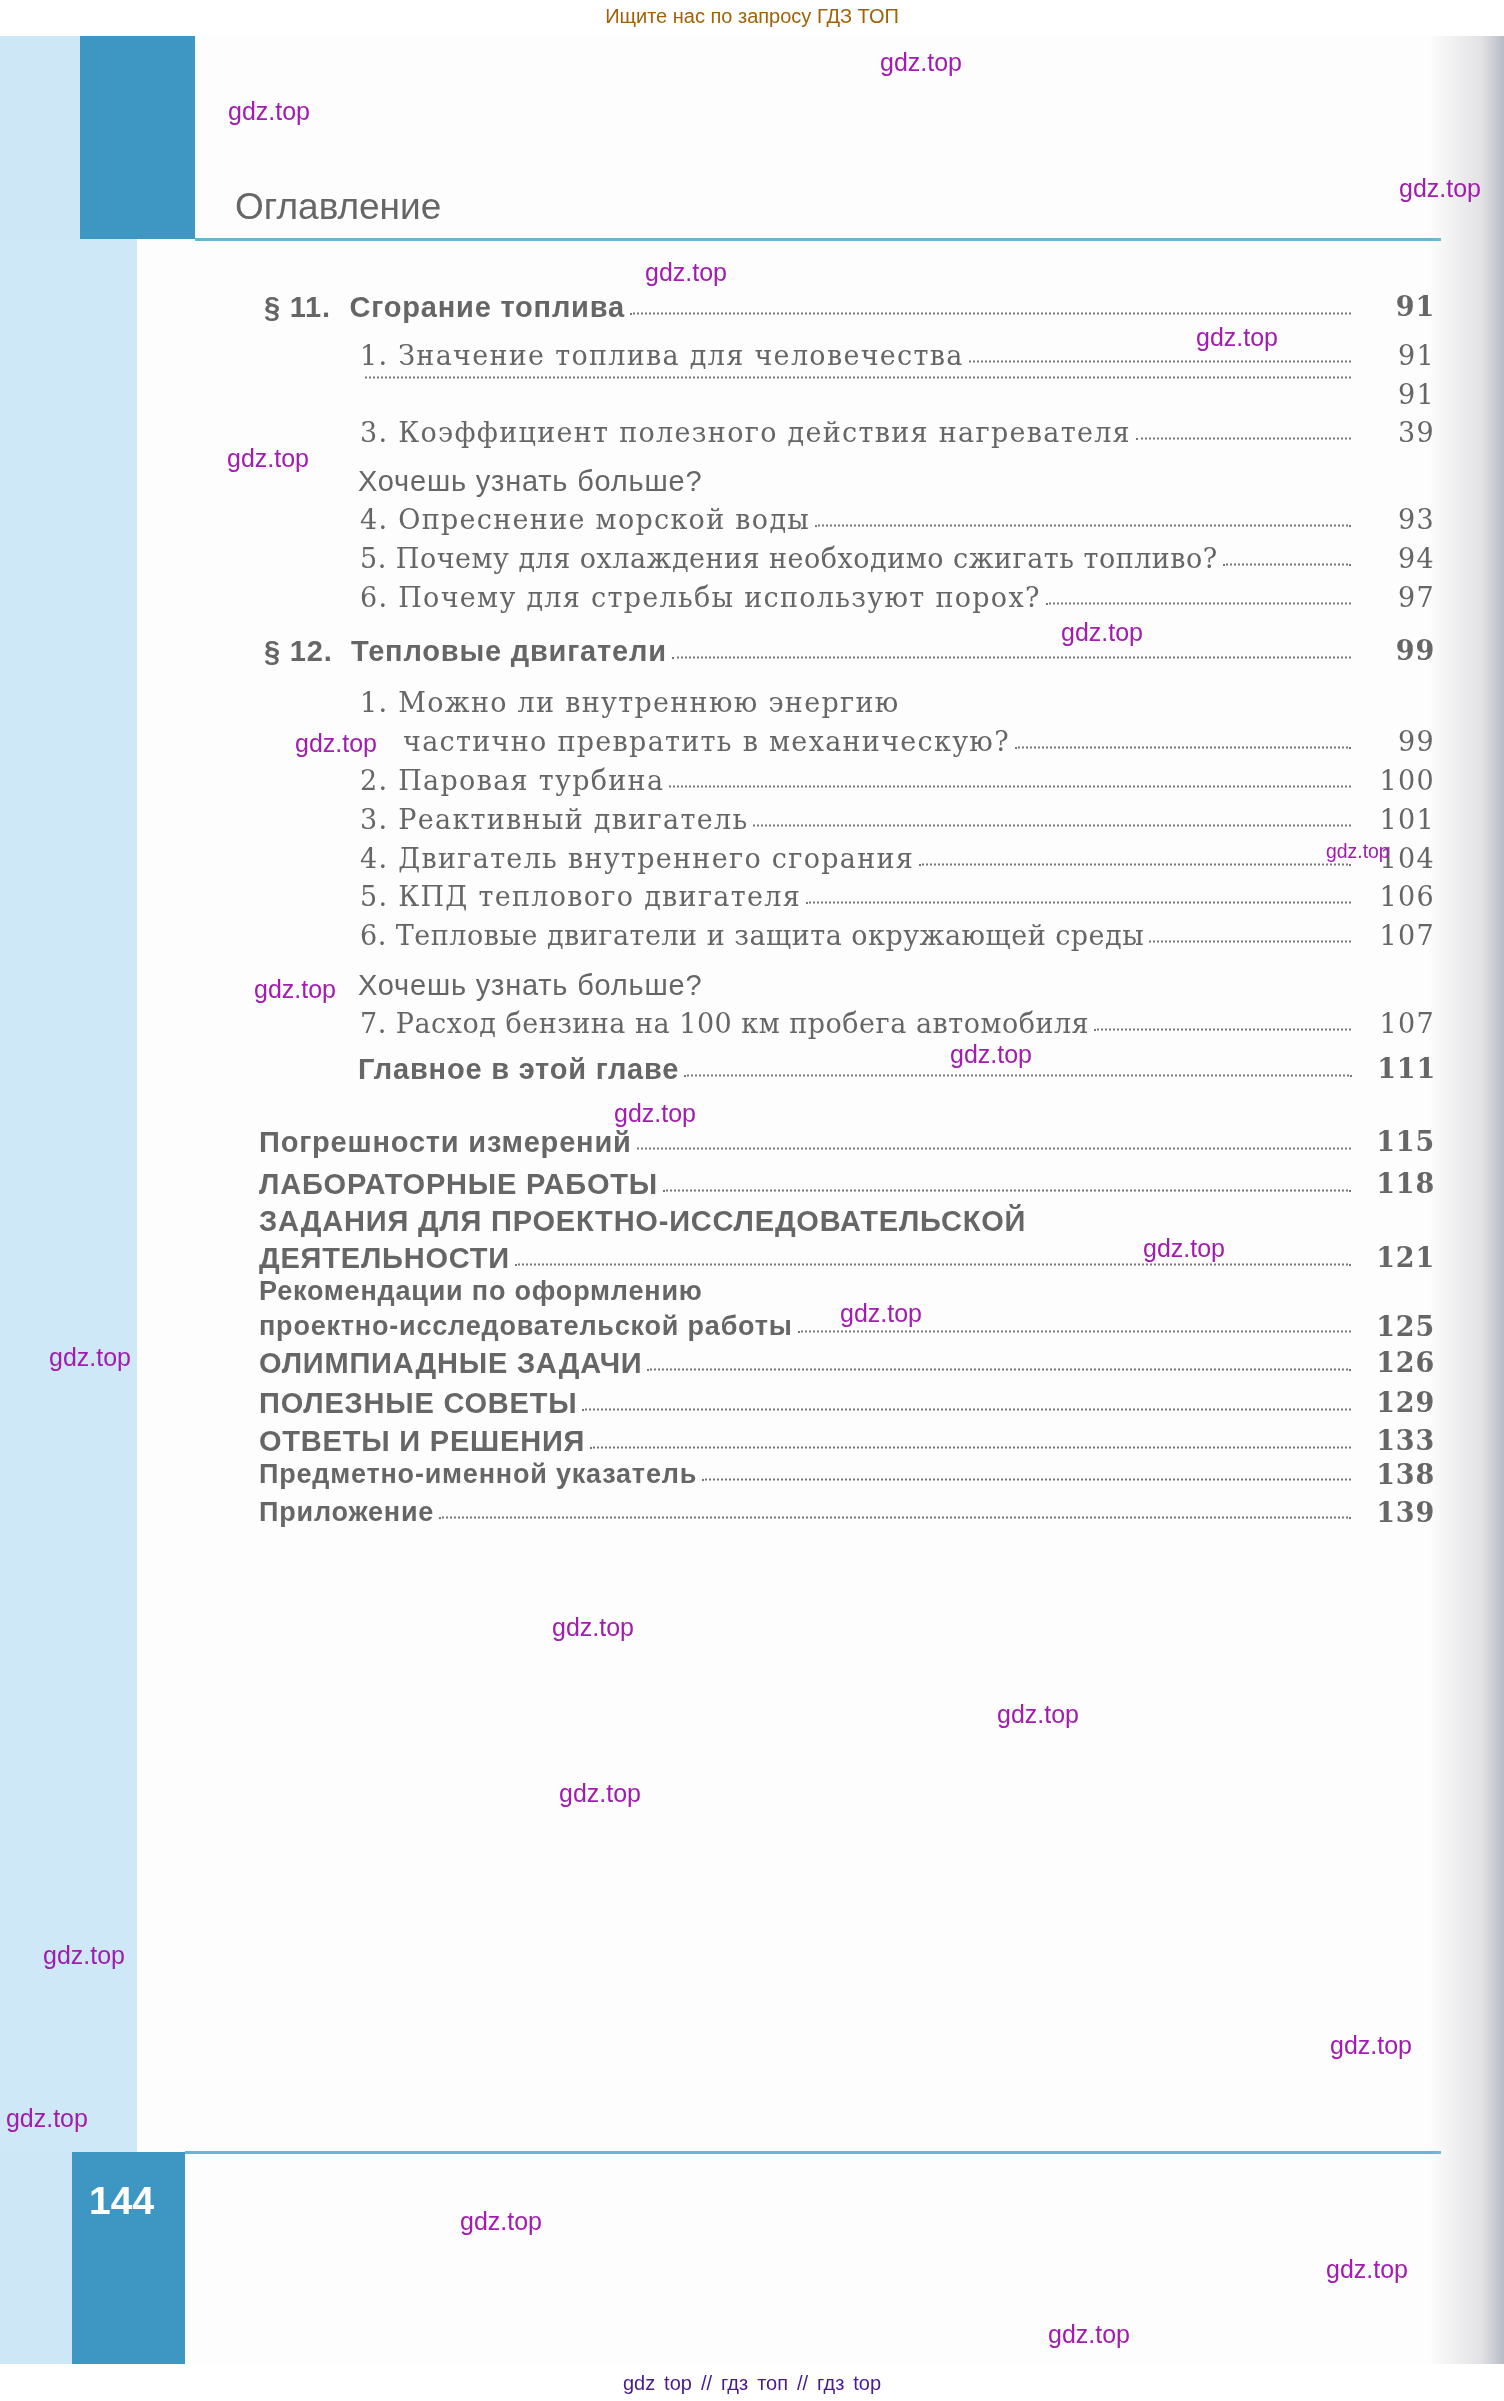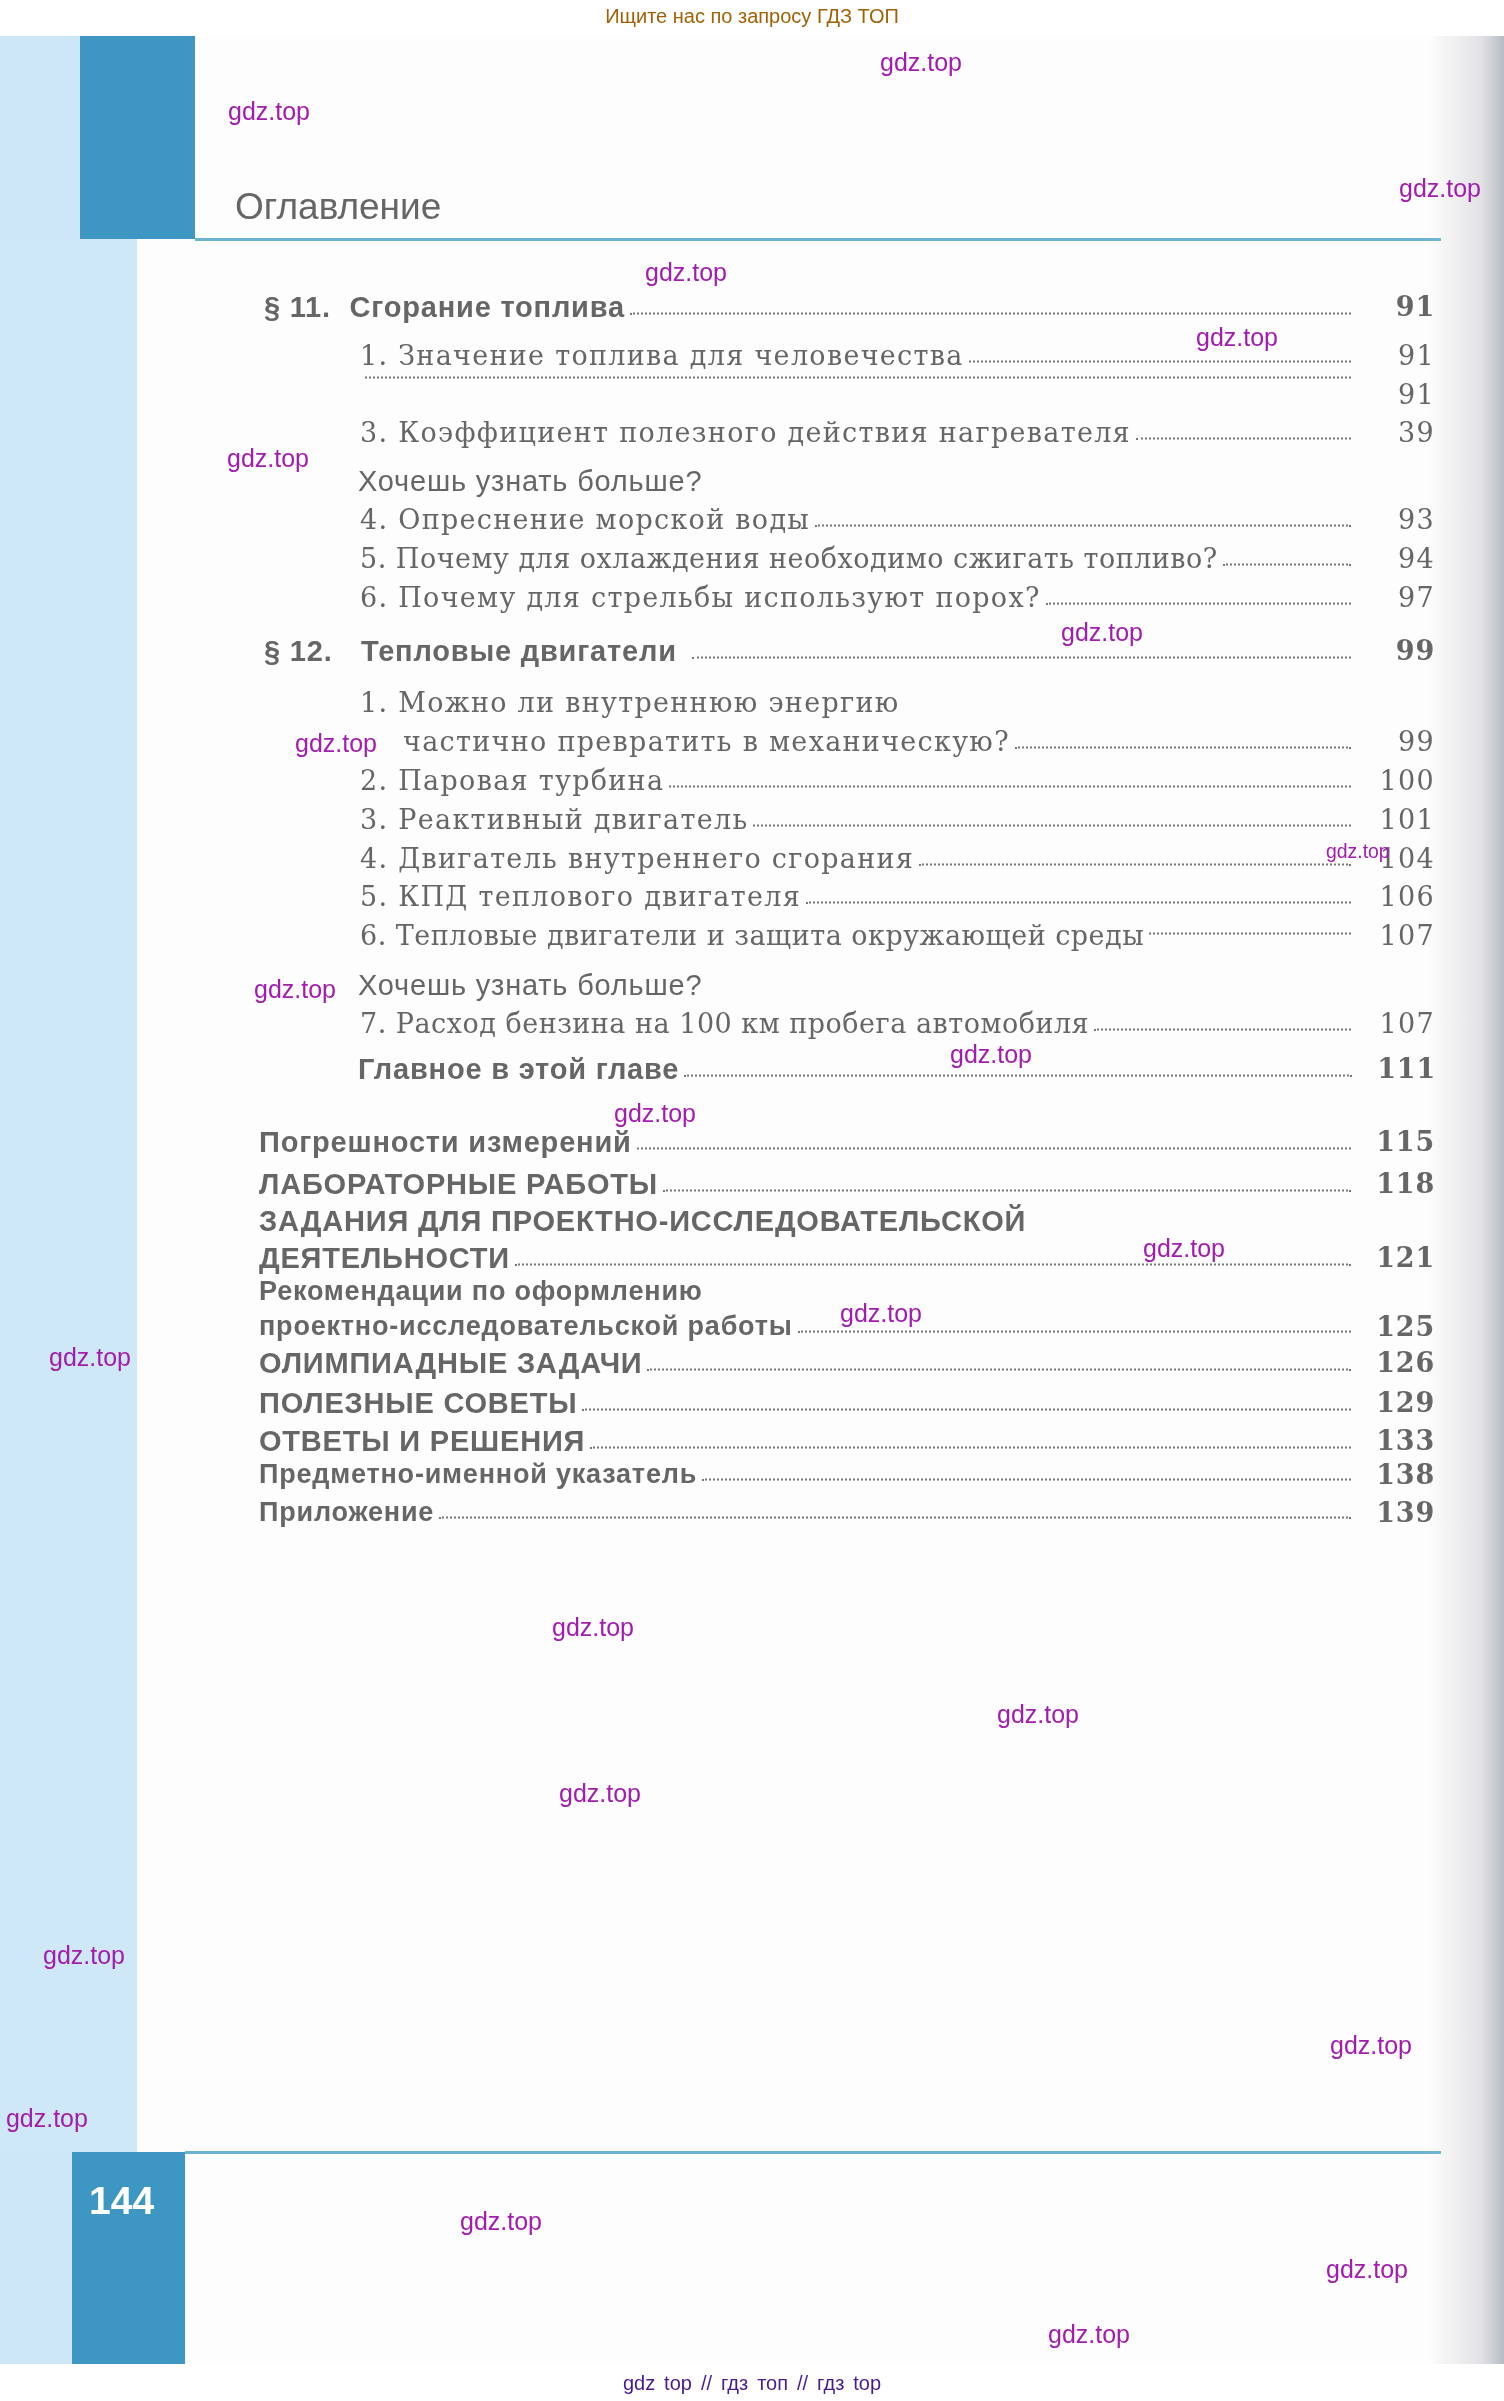--- a/index.html
+++ b/index.html
@@ -80,21 +80,21 @@
       <span class="lbl" style="letter-spacing:0.5px;">5. Почему для охлаждения необходимо сжигать топливо?</span>
       <span class="dots" style="margin-right:84px;"></span>
       <span class="pg pgnum">94</span>
     </div>
     <div class="row serif" style="left:360px; top:546px; width:1075px;">
       <span class="lbl">6. Почему для стрельбы используют порох?</span>
       <span class="dots" style="margin-right:84px;"></span>
       <span class="pg pgnum">97</span>
     </div>
 
-    <div class="row sect" style="left:264px; top:599px; width:1171px;gap:10px;">
+    <div class="row sect" style="left:264px; top:599px; width:1171px;">
       <span class="lbl" style="margin-right:18.6px;">§ 12.</span>
       <span class="lbl">Тепловые двигатели</span>
       <span class="dots" style="margin-right:84px;"></span>
       <span class="pg pgnum">99</span>
     </div>
     <div class="row serif" style="left:360px; top:651px;">
       <span class="lbl">1. Можно ли внутреннюю энергию</span>
     </div>
     <div class="row serif" style="left:403px; top:690px; width:1032px;">
       <span class="lbl">частично превратить в механическую?</span>
@@ -114,21 +114,21 @@
     <div class="row serif" style="left:360px; top:807px; width:1075px;">
       <span class="lbl">4. Двигатель внутреннего сгорания</span>
       <span class="dots" style="margin-right:84px;"></span>
       <span class="pg pgnum">104</span>
     </div>
     <div class="row serif" style="left:360px; top:845px; width:1075px;">
       <span class="lbl">5. КПД теплового двигателя</span>
       <span class="dots" style="margin-right:84px;"></span>
       <span class="pg pgnum">106</span>
     </div>
-    <div class="row serif" style="left:360px; top:884px; width:1075px;align-items:center;">
+    <div class="row serif" style="left:360px; top:884px; width:1075px;">
       <span class="lbl" style="letter-spacing:0.5px;">6. Тепловые двигатели и защита окружающей среды</span>
       <span class="dots" style="margin-right:84px;"></span>
       <span class="pg pgnum">107</span>
     </div>
     <div class="row sans-l" style="left:358px; top:933px;">
       <span class="lbl">Хочешь узнать больше?</span>
     </div>
     <div class="row serif" style="left:360px; top:972px; width:1075px;">
       <span class="lbl" style="letter-spacing:0.5px;">7. Расход бензина на 100 км пробега автомобиля</span>
       <span class="dots" style="margin-right:84px;"></span>

